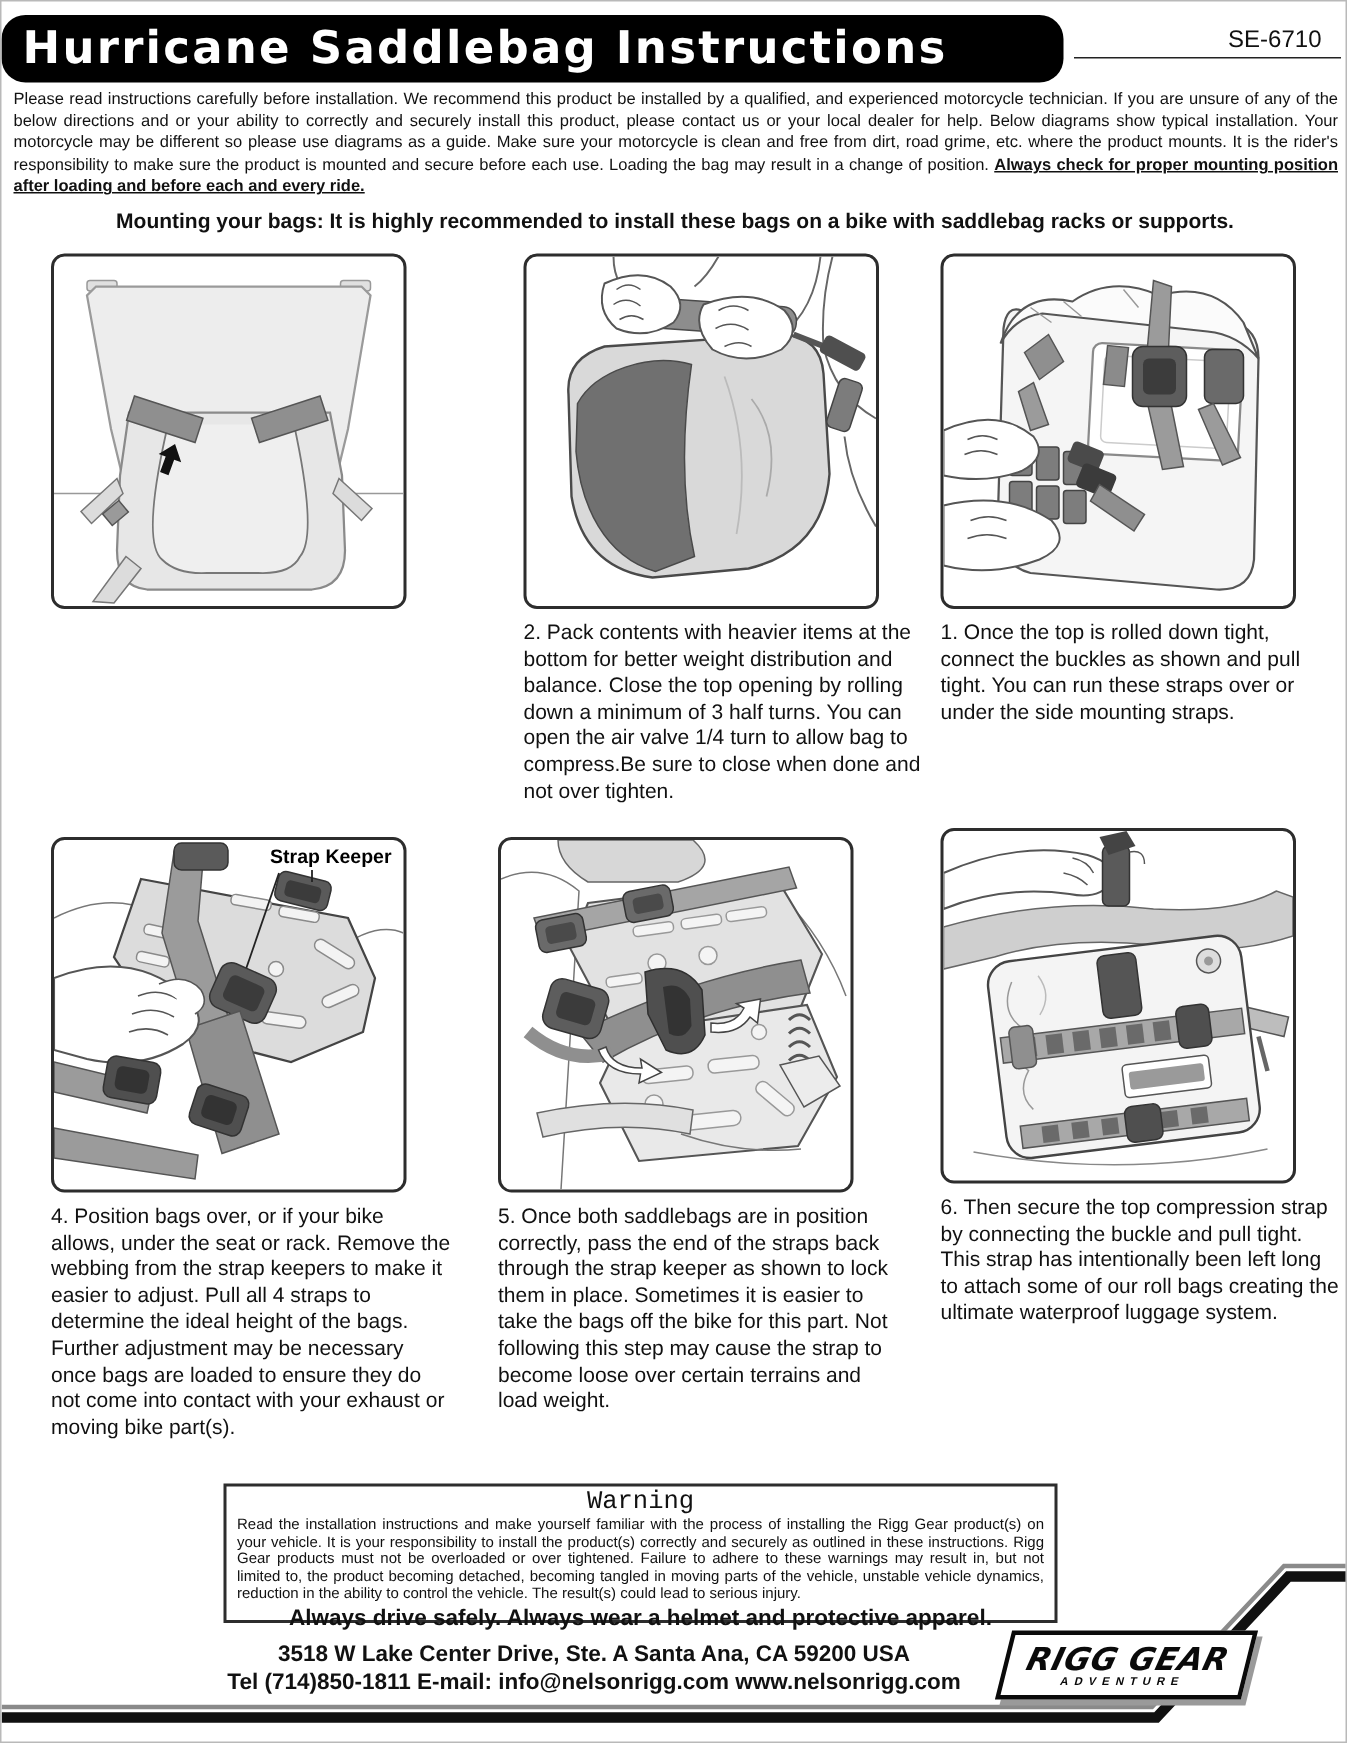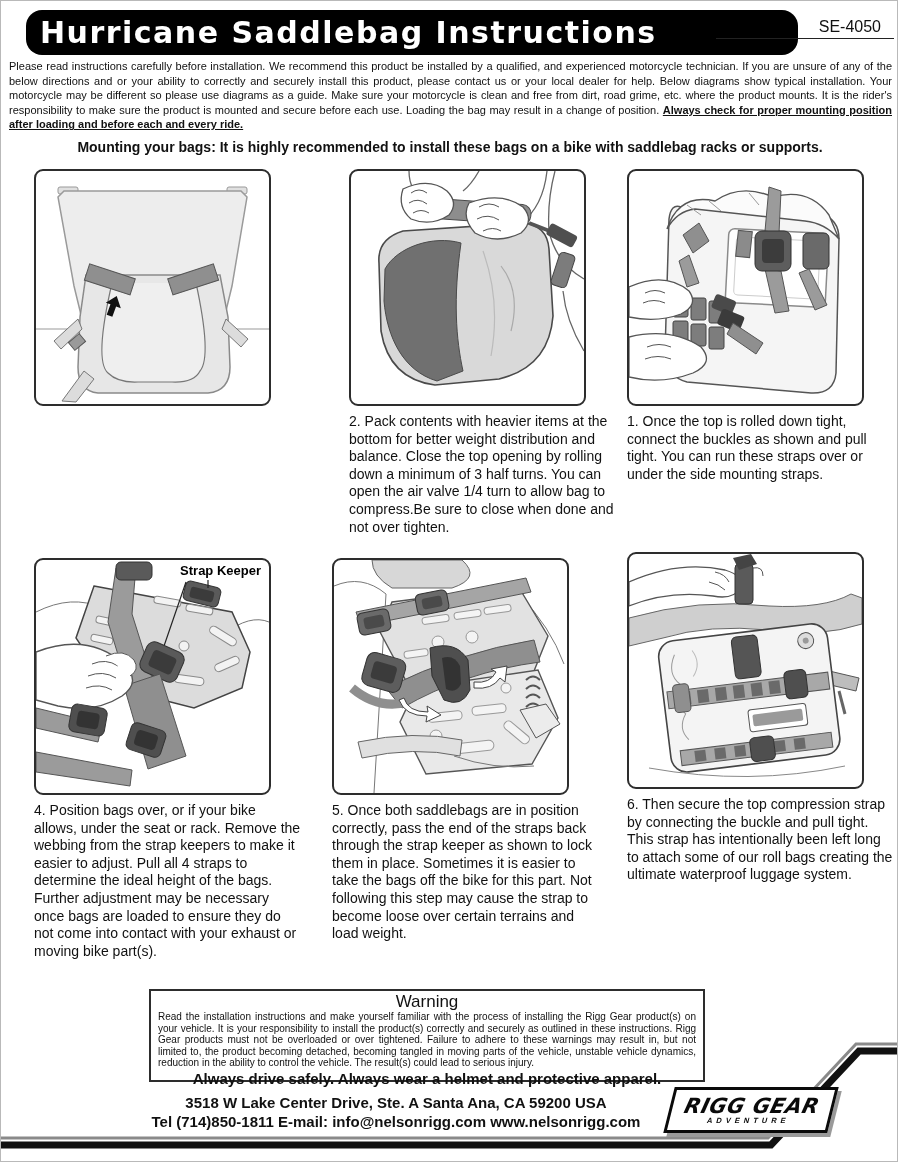--- a/index.html
+++ b/index.html
@@ -1,21 +1,21 @@
 <!DOCTYPE html>
 <html><head>
 <meta charset="utf-8">
 <style>
   html,body{margin:0;padding:0;}
   body{background:#e9e9e9;font-family:"Liberation Sans", sans-serif;}
   .page{position:relative;width:898px;height:1162px;background:#fff;margin:0 auto;
         border:1px solid #b9b9b9;box-sizing:border-box;overflow:hidden;color:#111;}
 
   
-  .title-bar{position:absolute;left:25px;top:9px;width:772px;height:45px;background:#000;
+  .title-bar{position:absolute;left:0;top:9px;width:708px;height:45px;background:#000;
              border-radius:16px;display:flex;align-items:center;}
   .title-bar h1{margin:0 0 0 14px;color:#fff;font-size:30px;font-weight:bold;
                 letter-spacing:1.5px;white-space:nowrap;font-family:"DejaVu Sans", sans-serif;}
   .part-no{position:absolute;right:16px;top:17px;font-size:16px;}
   .part-rule{position:absolute;left:715px;top:37px;width:178px;height:0;border-top:1.6px solid #222;}
 
   
   .intro{position:absolute;left:8px;top:58px;width:883px;margin:0;font-size:11px;
          line-height:14.6px;text-align:justify;}
   .intro .em{font-weight:bold;text-decoration:underline;}
@@ -29,21 +29,21 @@
   .panel svg{display:block;width:233px;height:233px;}
   .step figcaption{margin-top:7px;font-size:14px;line-height:17.6px;width:268px;}
   .s1{left:33px;top:168px;} .s2{left:331px;top:168px;padding-left:17px;} .s3{left:626px;top:168px;}
   .s4{left:33px;top:557px;} .s5{left:331px;top:557px;} .s6{left:626px;top:551px;}
   .panel-wrap{position:relative;width:237px;}
   .fig-label{position:absolute;top:5px;right:10px;font-size:13px;font-weight:bold;color:#000;}
 
   
   .warning-box{position:absolute;left:148px;top:988px;width:556px;height:93px;
                border:2px solid #2d2d2d;box-sizing:border-box;padding:1px 7px;}
-  .warning-title{text-align:center;font-size:17px;line-height:19px;}
+  .warning-title{text-align:center;font-size:17px;line-height:19px;font-family:Liberation Mono, monospace;}
   .warning-body{margin:0;font-size:10px;line-height:11.6px;text-align:justify;}
   .warning-em{margin:1px 0 0;text-align:center;font-size:15px;font-weight:bold;}
 
   
   .footer-address{position:absolute;left:100px;top:1092px;width:590px;text-align:center;
                   font-size:15px;font-weight:bold;line-height:19px;}
   .band{position:absolute;left:0;top:1040px;width:898px;height:122px;pointer-events:none;}
   .logo{position:absolute;left:668px;top:1086px;width:158px;height:40px;background:#fff;
         border:3px solid #0a0a0a;transform:skewX(-14deg);box-shadow:4px 4px 0 #9a9a9a;
         display:flex;flex-direction:column;align-items:center;justify-content:center;}
@@ -52,21 +52,21 @@
   .logo .secondary{font-size:7.5px;font-weight:bold;letter-spacing:4px;color:#0a0a0a;line-height:9px;}
 </style>
 </head>
 <body>
 
 <div class="page">
 
   <div class="title-bar">
     <h1>Hurricane Saddlebag Instructions</h1>
   </div>
-  <div class="part-no">SE-4050</div>
+  <div class="part-no">SE-6710</div>
   <div class="part-rule"></div>
 
   <p class="intro"><span>Please read instructions carefully before installation. We recommend this product be installed by a qualified, and experienced motorcycle technician. If you are unsure of any of the below directions and or your ability to correctly and securely install this product, please contact us or your local dealer for help. Below diagrams show typical installation. Your motorcycle may be different so please use diagrams as a guide. Make sure your motorcycle is clean and free from dirt, road grime, etc. where the product mounts. It is the rider's responsibility to make sure the product is mounted and secure before each use. Loading the bag may result in a change of position. </span><span class="em">Always check for proper mounting position after loading and before each and every ride.</span></p>
 
   <p class="mounting">Mounting your bags: It is highly recommended to install these bags on a bike with saddlebag racks or supports.</p>
 
   <figure class="step s1">
     <div class="panel-wrap">
       <div class="panel">
         <svg viewBox="0 0 233 233">

